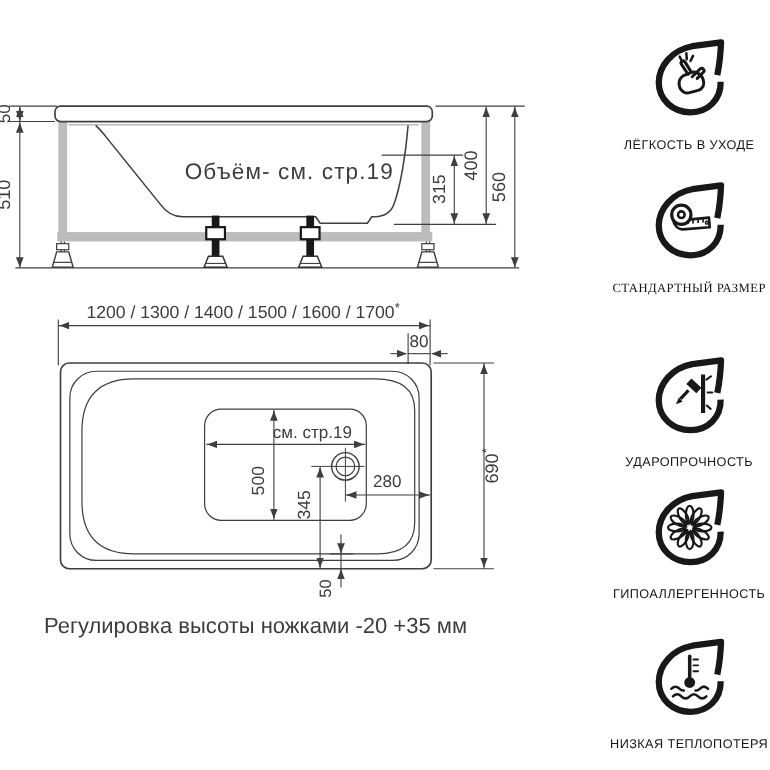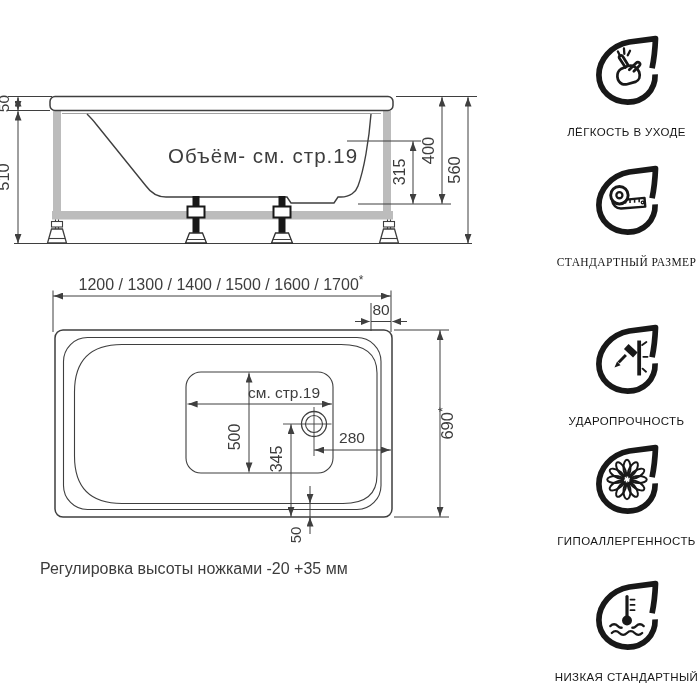--- a/index.html
+++ b/index.html
@@ -1,20 +1,20 @@
 <!DOCTYPE html>
 <html><head>
 <meta charset="utf-8">
 <style>
   html,body{margin:0;padding:0;background:#fff;}
   #stage{position:relative;width:700px;height:700px;background:#ffffff;overflow:hidden;
          font-family:"Liberation Sans",sans-serif;}
   #drawing{position:absolute;left:0;top:0;}
   .dim{font-family:"Liberation Sans",sans-serif;fill:#3d3d3d;}
-  .note-block{position:absolute;left:40px;top:558px;color:#3c3c3c;font-size:16px;line-height:22.5px;}
+  .note-block{position:absolute;left:40px;top:558px;color:#3c3c3c;font-size:20px;line-height:22.5px;}
   .note-block p{margin:0;}
   .features{position:absolute;left:553px;top:0;width:147px;}
   .feature{position:absolute;left:0;width:147px;display:flex;flex-direction:column;align-items:center;}
   .feature .label{margin-top:19px;font-size:11.5px;letter-spacing:.4px;color:#161616;white-space:nowrap;text-align:center;}
   .f1{top:31px;} .f2{top:161px;font-family:Liberation Serif, serif;} .f3{top:320px;} .f4{top:440px;} .f5{top:576px;}
   .icon-svg{display:block;}
 </style>
 </head>
 <body>
 
@@ -260,17 +260,17 @@
               <path d="M54.5 45 H60"></path>
           </g>
           <circle cx="50" cy="58.5" r="6.5" fill="#181818" stroke="none"></circle>
           <g stroke-width="3">
             <path d="M28 66 q5 -5 10 0 q2.5 2.5 5 2"></path>
             <path d="M57 68 q2.5 0.5 5 -2 q5 -5 10 0"></path>
             <path d="M30 75 q5 -5 10 0 t10 0 t10 0 t10 0"></path>
           </g>
         </g>
       </svg>
-      <div class="label">НИЗКАЯ СТАНДАРТНЫЙ</div>
+      <div class="label">НИЗКАЯ ТЕПЛОПОТЕРЯ</div>
     </div>
 
   </div>
 </div>
 
 </body></html>

